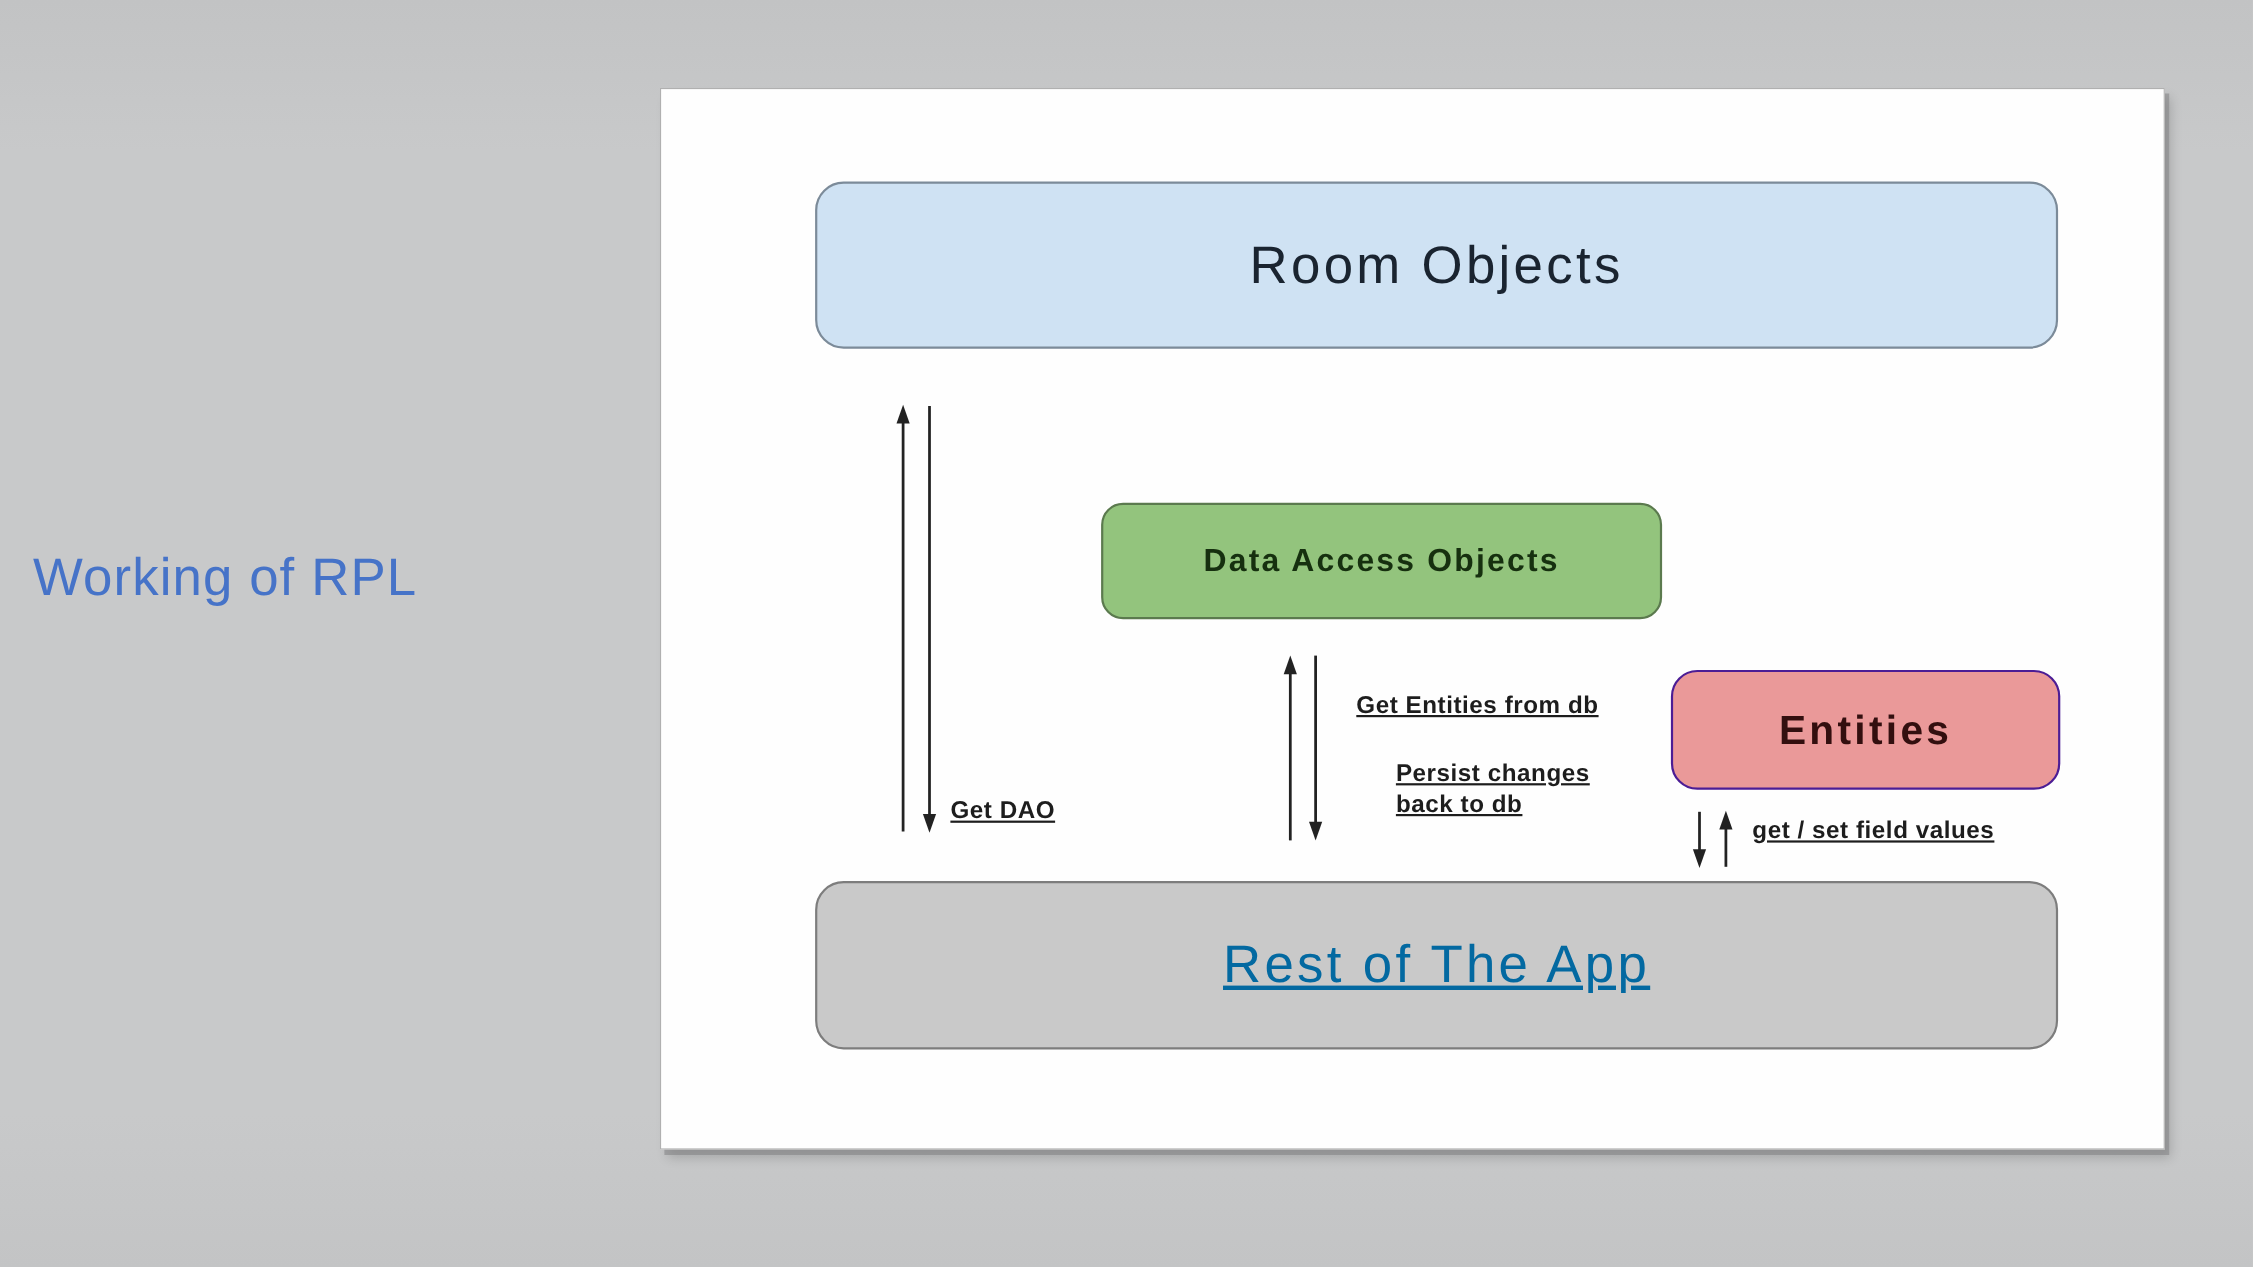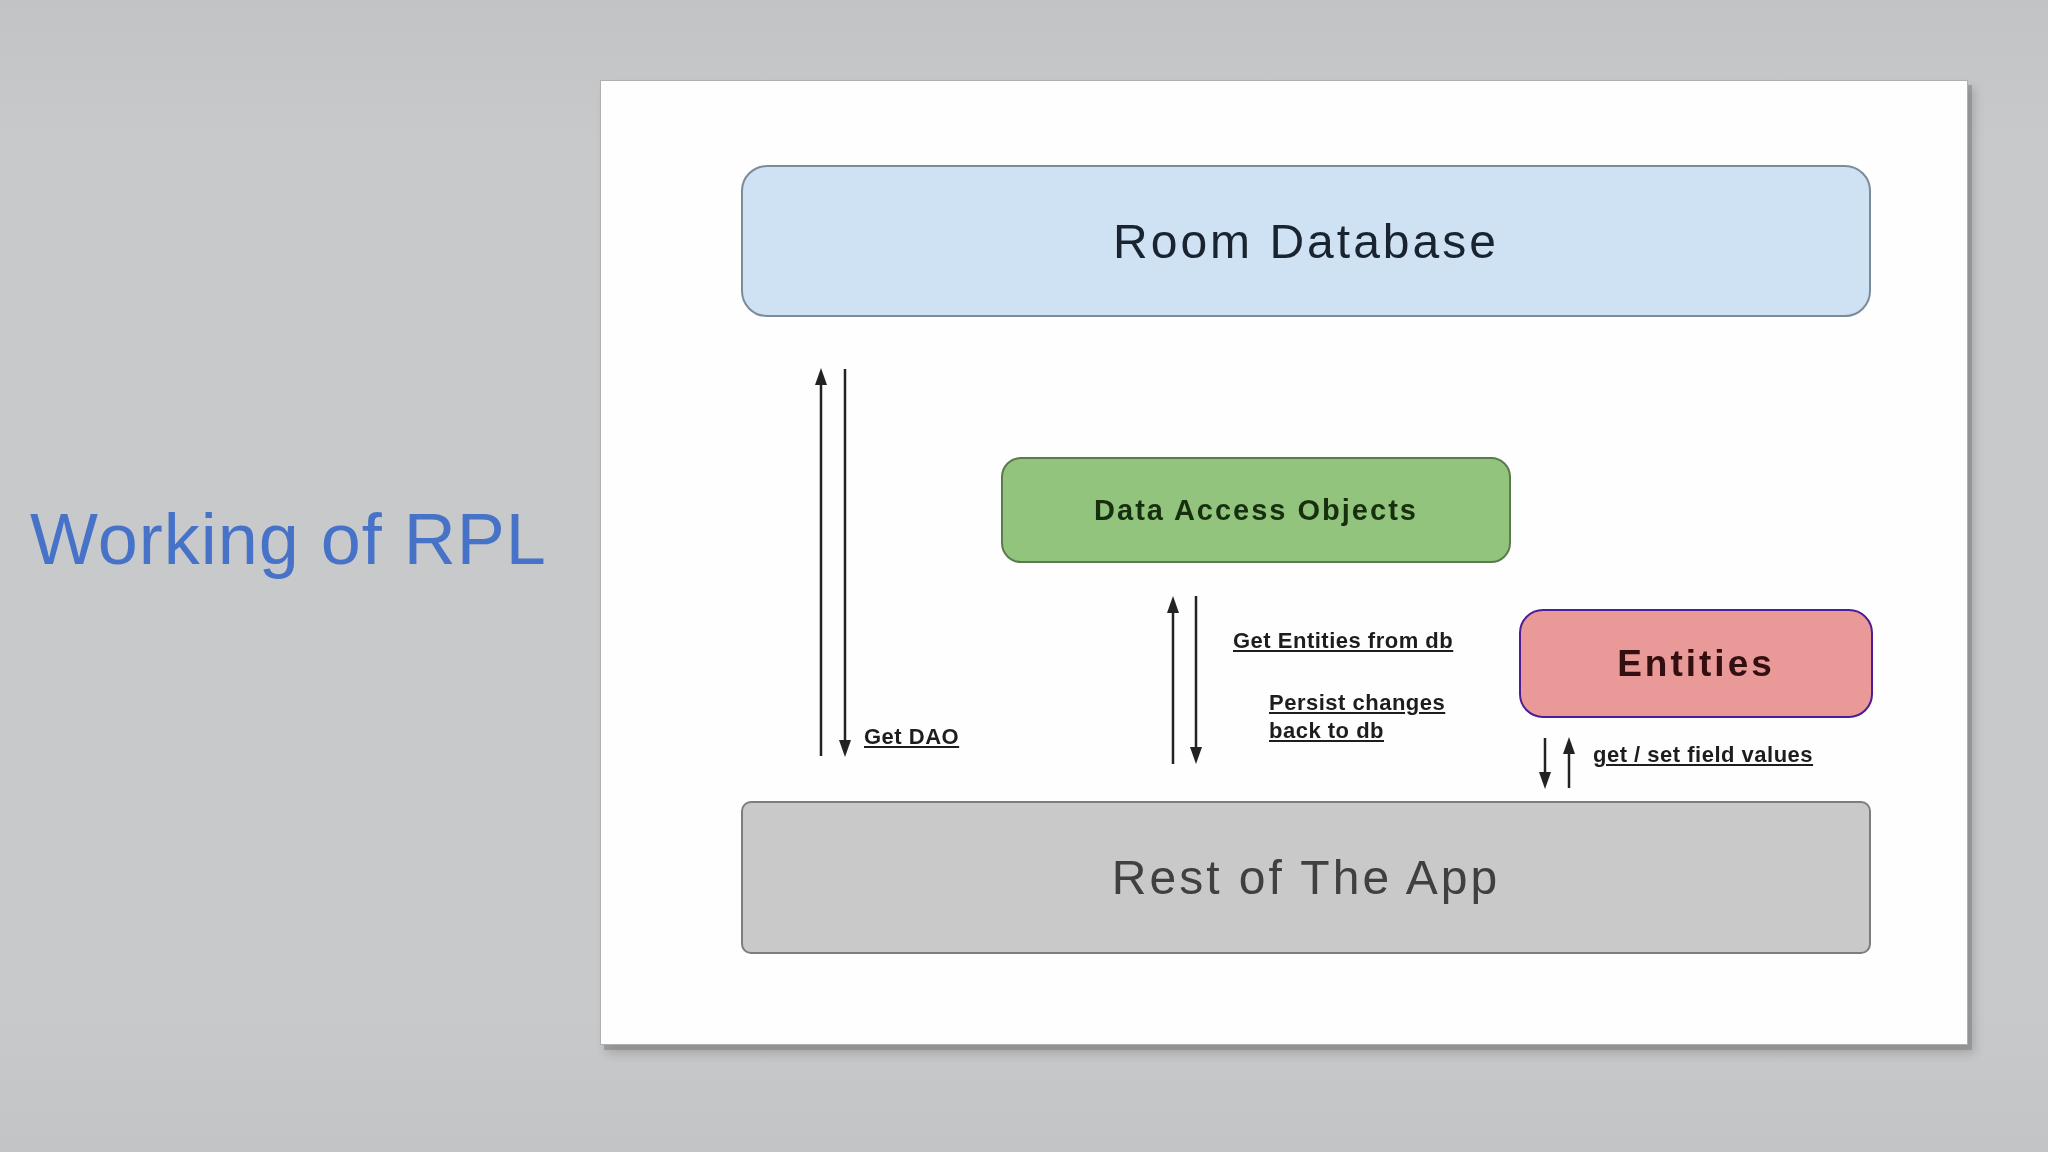--- a/index.html
+++ b/index.html
@@ -14,21 +14,21 @@
   .stage {
     position: relative;
     width: 2048px;
     height: 1152px;
     background: linear-gradient(180deg, #c2c3c4 0%, #c8c9ca 12%, #c8c9ca 88%, #c3c4c5 100%);
   }
   .slide-title {
     position: absolute;
     left: 30px;
     top: 498px;
-    font-size: 72px;
+    font-size: 48px;
     line-height: 1.15;
     letter-spacing: 1px;
     color: #4673c8;
     white-space: nowrap;
   }
   .panel {
     position: absolute;
     left: 600px;
     top: 80px;
     width: 1368px;
@@ -76,24 +76,25 @@
     font-size: 37px;
     font-weight: 700;
     letter-spacing: 3px;
     color: #330f0f;
   }
   .box-rest {
     left: 140px; top: 720px;
     width: 1130px; height: 153px;
     background: #c9c9c9;
     border: 2px solid #7d7d7d;
-    border-radius: 10px;
+    border-radius: 26px;
     font-size: 48px;
     letter-spacing: 3px;
-    color: #404040;
+    color: #0369a1;
+    text-decoration: underline;
   }
   .arrows {
     position: absolute;
     left: 0; top: 0;
     width: 1368px;
     height: 965px;
     pointer-events: none;
   }
   .arrow-label {
     position: absolute;
@@ -112,21 +113,21 @@
 </head>
 <body>
 
 <div class="stage">
 
   <div class="slide-title">Working of RPL</div>
 
   <div class="panel">
 
     <div class="box box-room">
-      <span>Room Database</span>
+      <span>Room Objects</span>
     </div>
 
     <div class="box box-dao">
       <span>Data Access Objects</span>
     </div>
 
     <div class="box box-entities">
       <span>Entities</span>
     </div>
 

